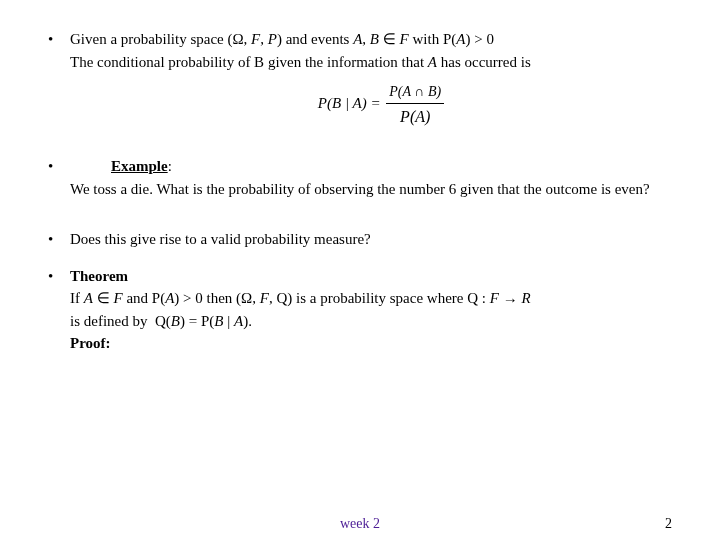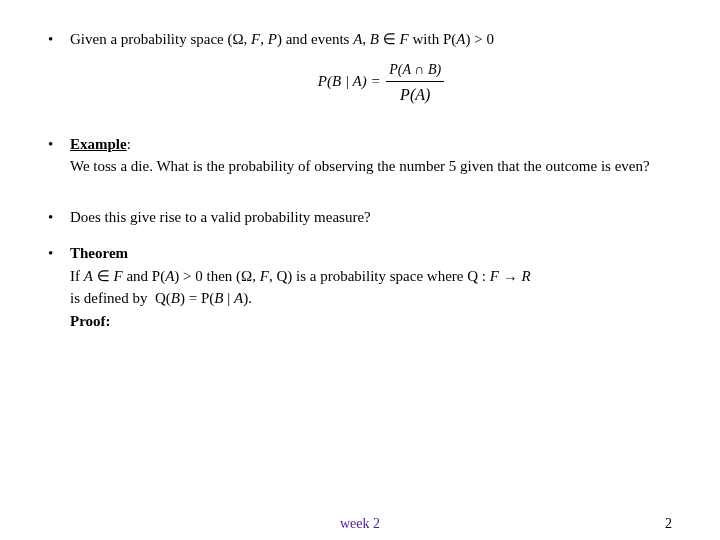--- a/index.html
+++ b/index.html
@@ -56,21 +56,21 @@
       border-bottom: 1px solid #000;
       padding: 0 3px 1px 3px;
       font-size: 14px;
     }
     .denominator {
       padding: 1px 3px 0 3px;
       font-size: 16px;
     }
     .bold { font-weight: bold; }
     .italic { font-style: italic; }
-    .underline { text-decoration: underline; }
+    .underline { text-decoration: underline; margin-left: 41px; }
     .footer {
       position: absolute;
       bottom: 16px;
       left: 0;
       right: 0;
       display: flex;
       justify-content: center;
       align-items: center;
     }
     .footer-center {
@@ -92,39 +92,42 @@
 
 <div class="page">
 
   <div class="section bullet-item">
     <span class="bullet">•</span>
     <div class="bullet-content">
       <span>
         Given a probability space (Ω, <span class="italic">F</span>, <span class="italic">P</span>) and events <span class="italic">A</span>, <span class="italic">B</span> ∈ <span class="italic">F</span> with P(<span class="italic">A</span>) &gt; 0
       </span>
       <br>
+      <span>
+        The conditional probability of B given the information that <span class="italic">A</span> has occurred is
+      </span>
       <div class="formula-container">
         <span class="formula">
           P(B | A) =
           <span class="fraction">
             <span class="numerator">P(A ∩ B)</span>
             <span class="denominator">P(A)</span>
           </span>
         </span>
       </div>
     </div>
   </div>
 
   <div class="section bullet-item">
     <span class="bullet">•</span>
     <div class="bullet-content">
       <span class="bold underline">Example</span><span>:</span>
       <br>
       <span>
-        We toss a die. What is the probability of observing the number 5 given that the outcome is even?
+        We toss a die. What is the probability of observing the number 6 given that the outcome is even?
       </span>
     </div>
   </div>
 
   <div style="height: 14px;"></div>
 
   <div class="section bullet-item">
     <span class="bullet">•</span>
     <div class="bullet-content">
       <span>

